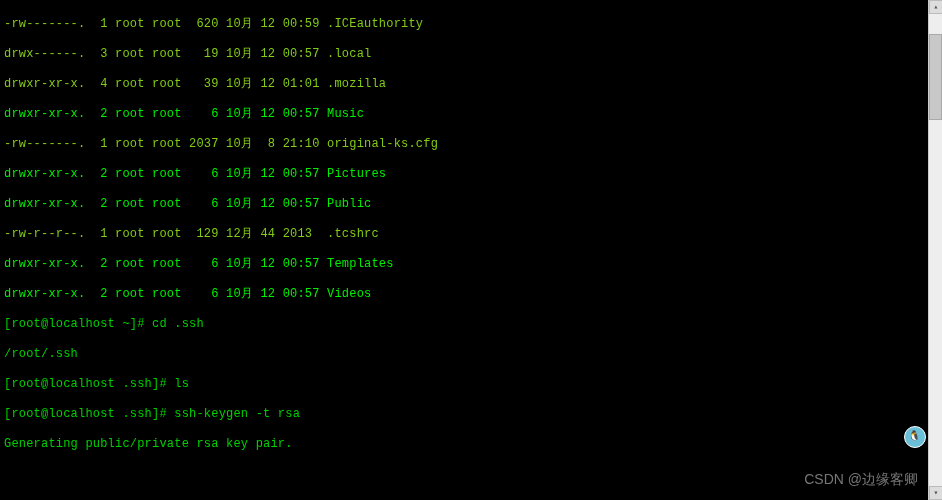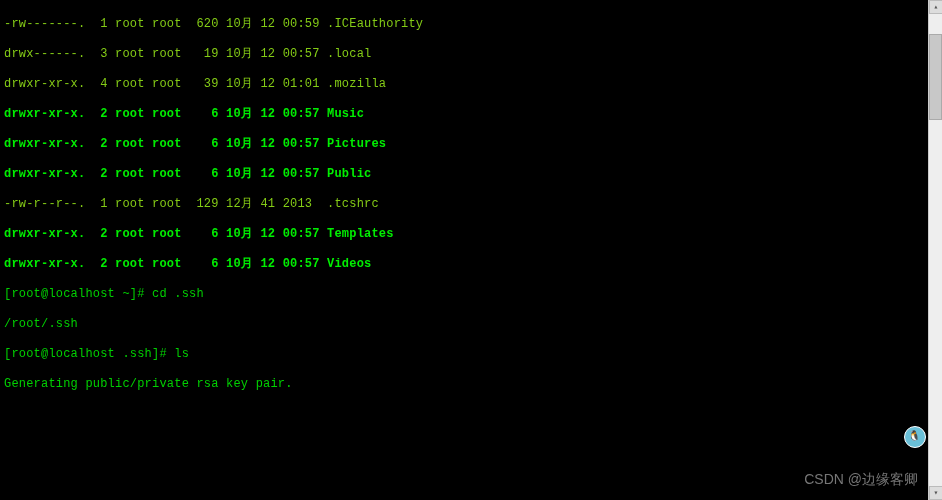--- a/index.html
+++ b/index.html
@@ -21,21 +21,21 @@
     }
     .terminal {
       white-space: pre;
       letter-spacing: 0.2px;
     }
     .line {
       display: block;
     }
     .bright {
       color: #00ee00;
-      font-weight: bold;
+      font-weight: normal;
     }
     .dim {
       color: #84cc16;
     }
     .scrollbar {
       position: absolute;
       right: 0;
       top: 0;
       width: 14px;
       height: 100%;
@@ -92,28 +92,30 @@
     }
   </style>
 </head>
 <body>
 
 <div class="terminal">
 <span class="line dim">-rw-------.  1 root root  620 10月 12 00:59 .ICEauthority</span>
 <span class="line dim">drwx------.  3 root root   19 10月 12 00:57 .local</span>
 <span class="line dim">drwxr-xr-x.  4 root root   39 10月 12 01:01 .mozilla</span>
 <span class="line bright">drwxr-xr-x.  2 root root    6 10月 12 00:57 Music</span>
+<span class="line dim">-rw-------.  1 root root 2037 10月  8 21:10 original-ks.cfg</span>
 <span class="line bright">drwxr-xr-x.  2 root root    6 10月 12 00:57 Pictures</span>
 <span class="line bright">drwxr-xr-x.  2 root root    6 10月 12 00:57 Public</span>
-<span class="line dim">-rw-r--r--.  1 root root  129 12月 41 2013  .tcshrc</span>
+<span class="line dim">-rw-r--r--.  1 root root  129 12月 44 2013  .tcshrc</span>
 <span class="line bright">drwxr-xr-x.  2 root root    6 10月 12 00:57 Templates</span>
 <span class="line bright">drwxr-xr-x.  2 root root    6 10月 12 00:57 Videos</span>
 <span class="line">[root@localhost ~]# cd .ssh</span>
 <span class="line">/root/.ssh</span>
 <span class="line">[root@localhost .ssh]# ls</span>
+<span class="line">[root@localhost .ssh]# ssh-keygen -t rsa</span>
 <span class="line">Generating public/private rsa key pair.</span>
 
 
 
 
 
 
 
 
 

